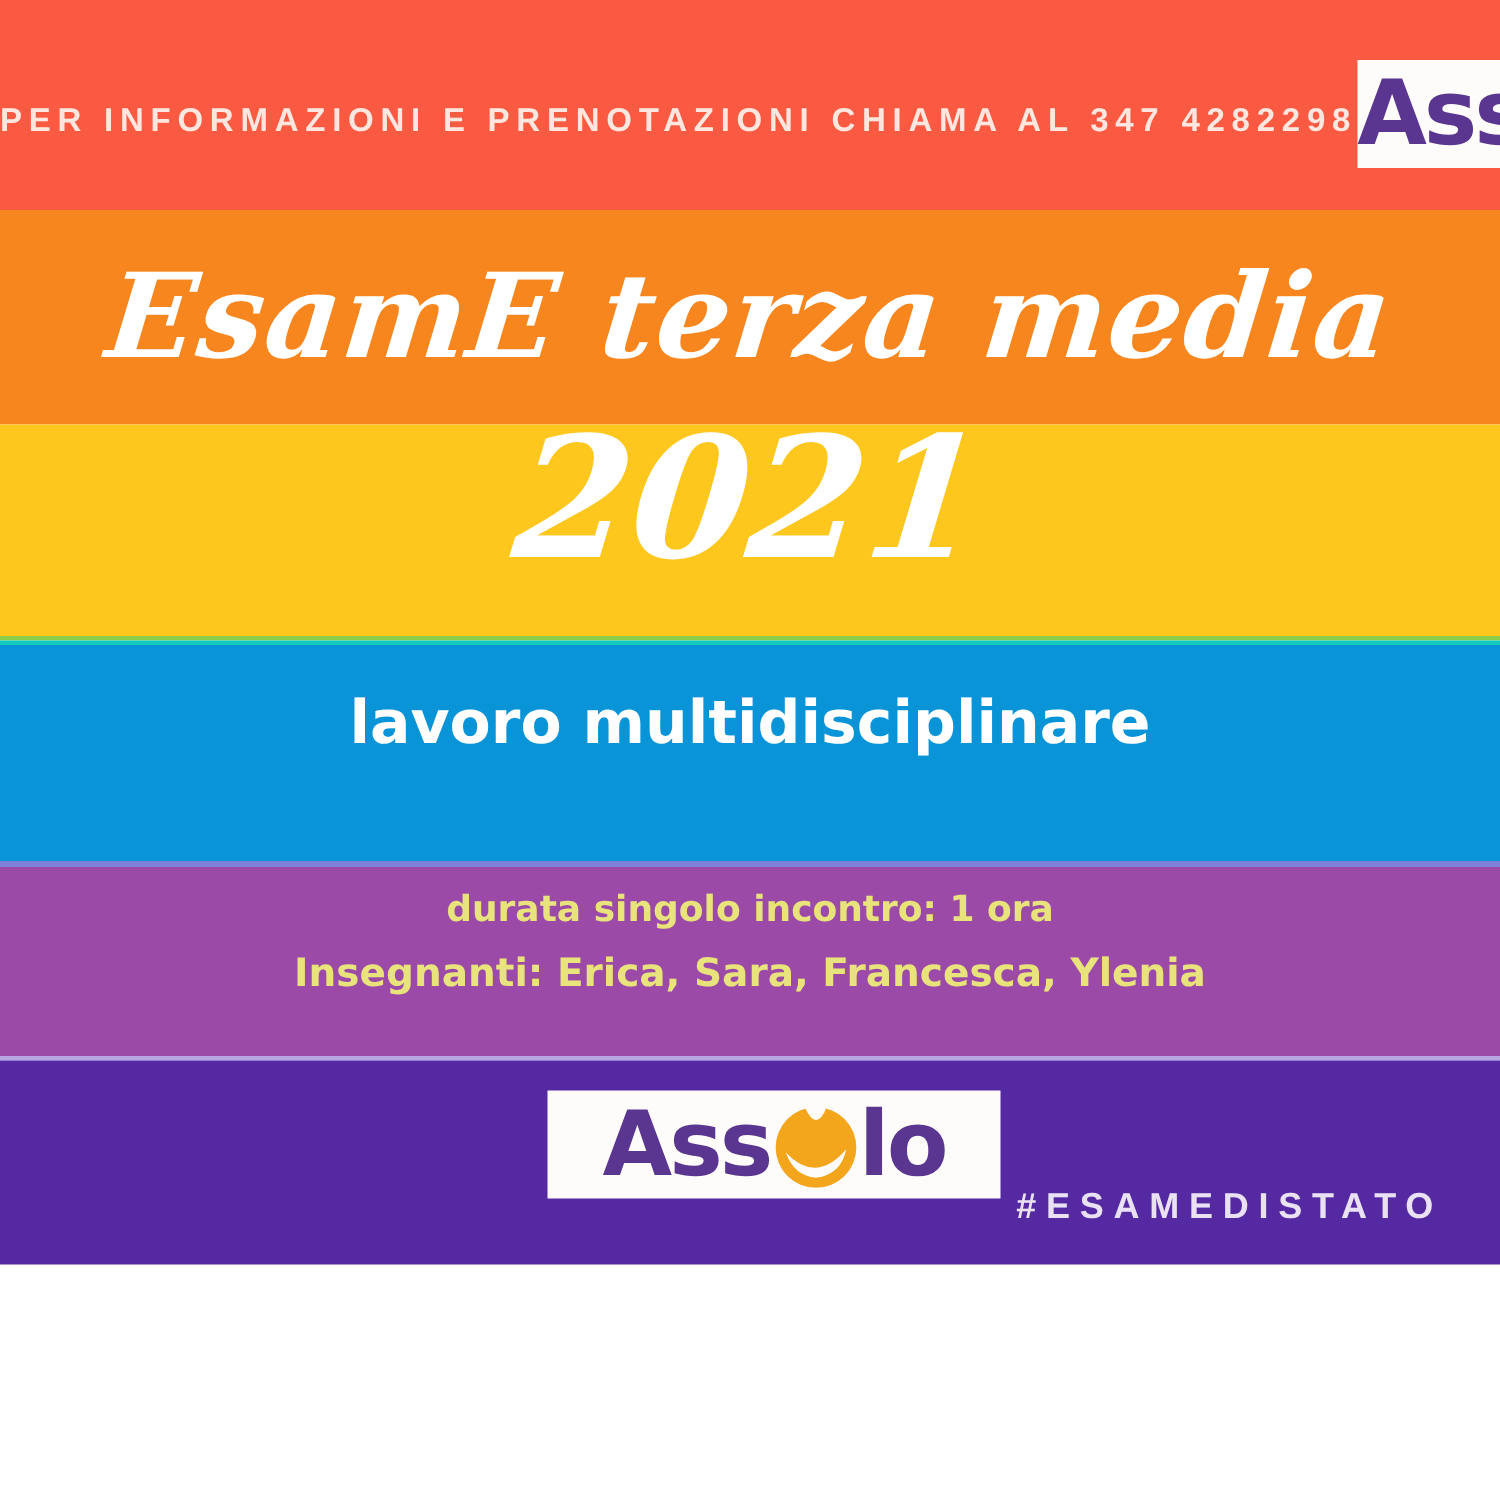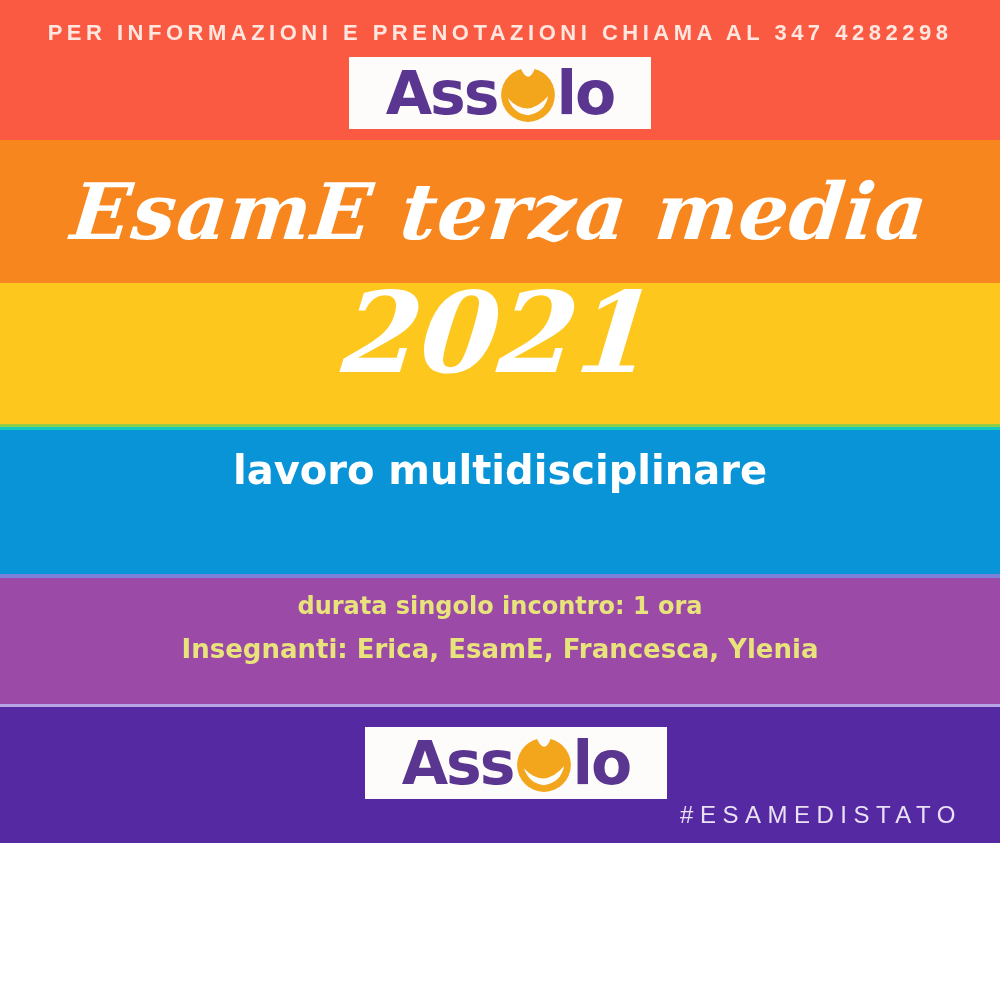--- a/index.html
+++ b/index.html
@@ -14,32 +14,32 @@
     display: flex;
     flex-direction: column;
   }
 
   
   .stripe { width: 100%; position: relative; }
   .stripe.red     { height: 140px; background: #fb5a42; }
   .stripe.orange  { height: 143px; background: #f8861f; display:flex; align-items:center; justify-content:center; }
   .stripe.yellow  { height: 141px; background: #fdc71e; display:flex; align-items:flex-start; justify-content:center; }
   .stripe.green   { height: 144px; background: #0bc674; display:flex; flex-direction:column; align-items:center; padding-top:16px; gap:32px; }
-  .stripe.blue    { height: 144px; background: #0a94d8; display:flex; flex-direction:column; align-items:center; padding-top:16px; }
+  .stripe.blue    { height: 144px; background: #0a94d8; display:flex; flex-direction:column; align-items:center; padding-top:28px; }
   .stripe.orchid  { height: 126px; background: #9b4aa8; display:flex; flex-direction:column; align-items:center; padding-top:10px; gap:7px; }
   .stripe.violet  { height: 136px; background: #5529a2; }
 
   .divider { width: 100%; }
   .divider.yellowgreen { height: 3px; background: #8ccd4a; }
   .divider.cyan        { height: 3px; background: #14c9be; }
   .divider.periwinkle  { height: 4px; background: #7d82d8; }
   .divider.lavender    { height: 3px; background: #b7a6e4; }
 
   
-  .stripe.red { display: flex; flex-direction: column; align-items: center; }
+  .stripe.red { display: flex; flex-direction: row; align-items: center; }
   .info-banner {
     margin-top: 20px;
     color: rgba(255,236,230,0.96);
     font-size: 22px;
     font-weight: bold;
     letter-spacing: 4.5px;
     white-space: nowrap;
   }
 
   
@@ -95,24 +95,24 @@
 
   
   .stripe.violet .logo-box {
     position: absolute;
     left: 365px;
     top: 20px;
   }
   .hashtag {
     position: absolute;
     right: 38px;
-    bottom: 14px;
+    bottom: 24px;
     color: #eae2f4;
     font-size: 24px;
-    font-weight: normal;
+    font-weight: bold;
     letter-spacing: 6.5px;
     white-space: nowrap;
   }
 </style>
 </head>
 <body>
 
 <div class="poster">
 
   <section class="stripe red">
@@ -145,21 +145,21 @@
   <div class="divider cyan"></div>
 
   <section class="stripe blue">
     <p class="comic body-line">lavoro multidisciplinare</p>
   </section>
 
   <div class="divider periwinkle"></div>
 
   <section class="stripe orchid">
     <p class="comic detail-line">durata singolo incontro: 1 ora</p>
-    <p class="comic detail-line names">Insegnanti: Erica, EsamE, Francesca, Ylenia</p>
+    <p class="comic detail-line names">Insegnanti: Erica, Sara, Francesca, Ylenia</p>
   </section>
 
   <div class="divider lavender"></div>
 
   <section class="stripe violet">
     <div class="logo-box">
       <span class="logo-text">Ass</span>
       <span class="logo-smiley">
         <svg viewBox="0 0 100 100" width="56" height="56" aria-hidden="true">
           <circle cx="50" cy="50" r="48" fill="#f3a51c"></circle>

